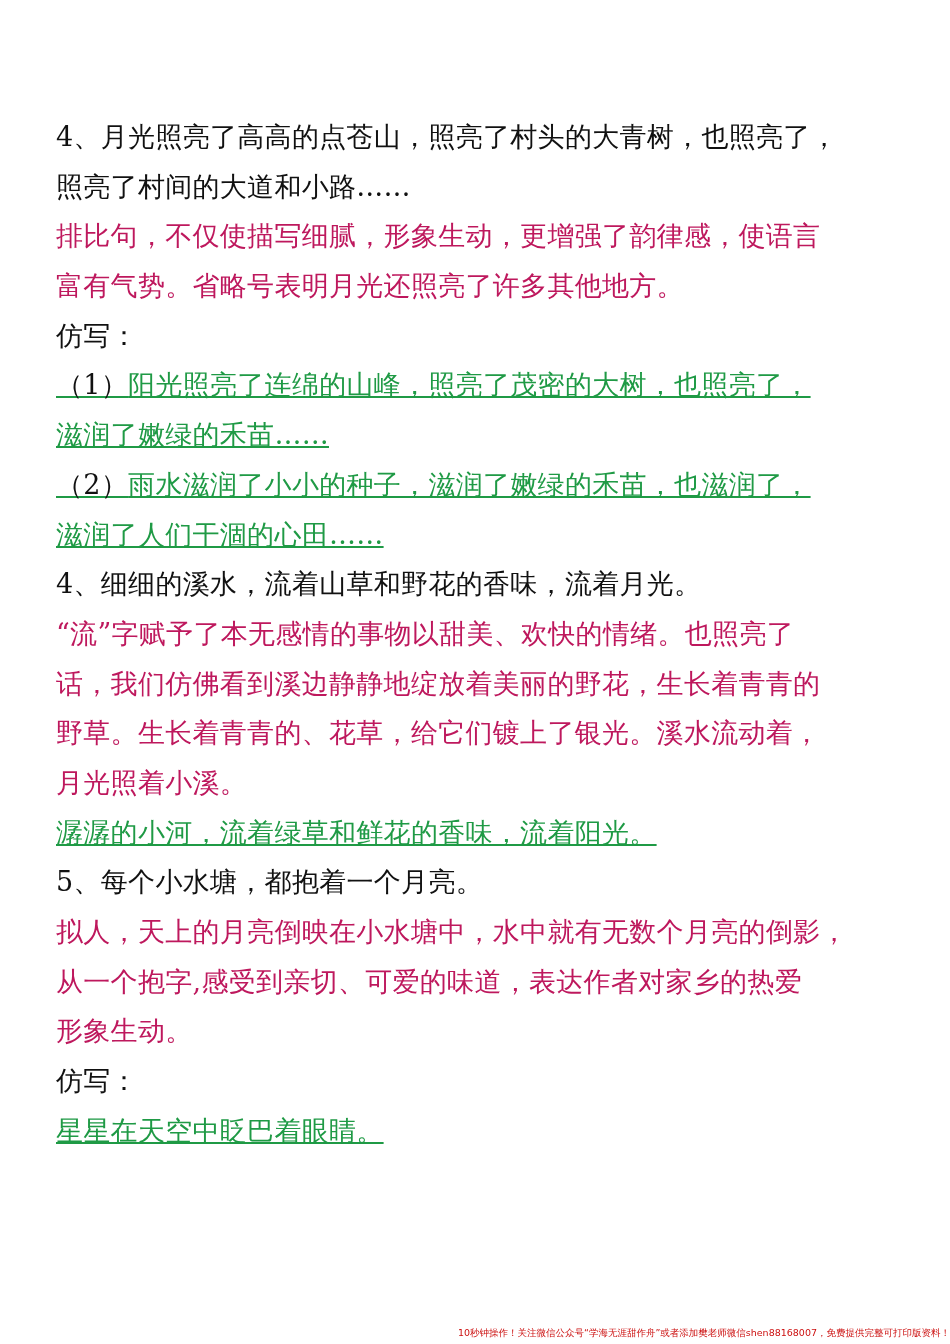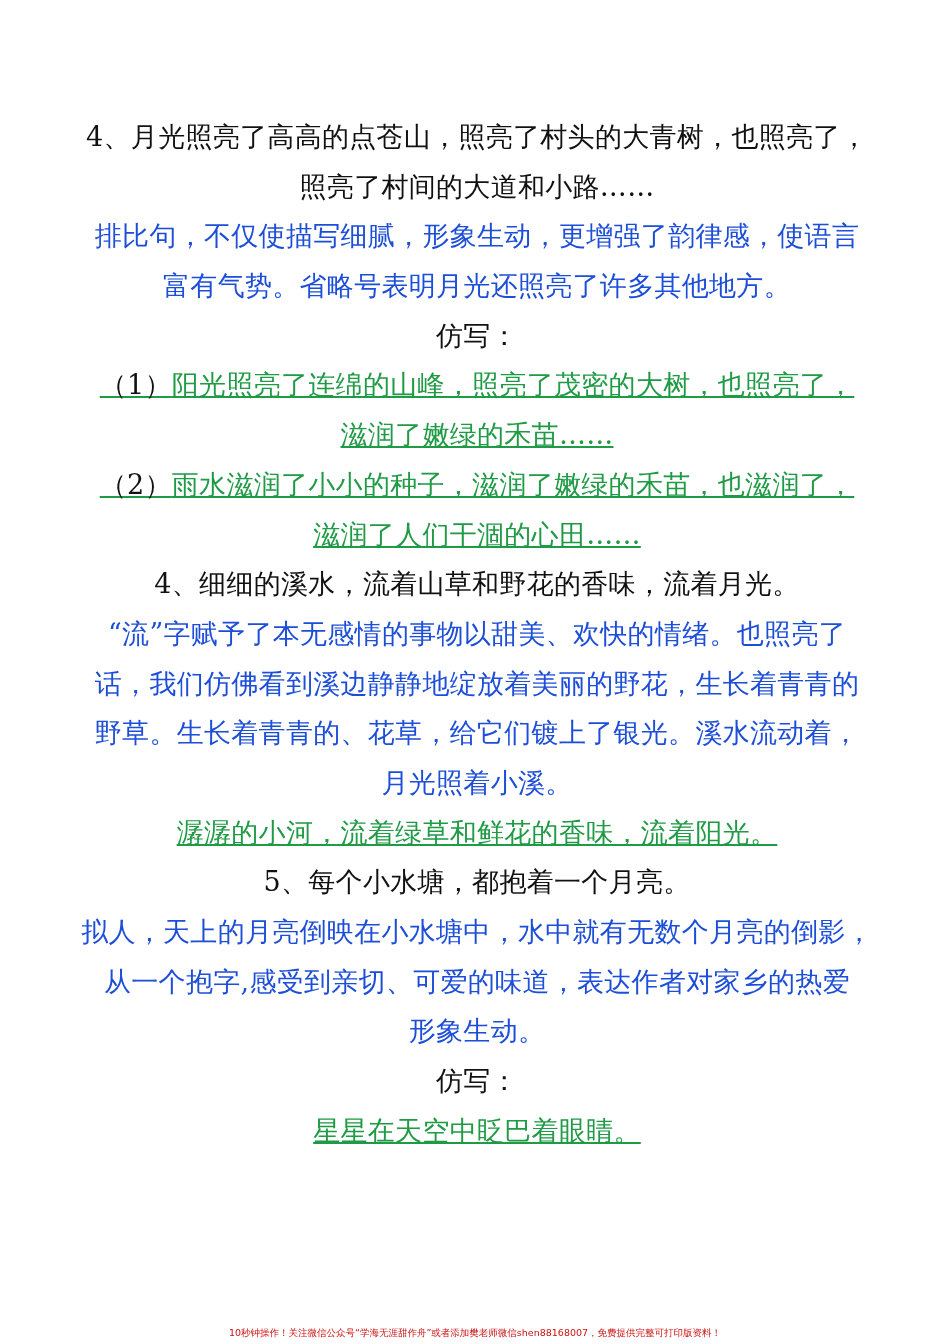--- a/index.html
+++ b/index.html
@@ -1,24 +1,24 @@
 <!DOCTYPE html>
 <html><head>
 <meta charset="utf-8">
 <style>
   html, body { margin: 0; padding: 0; background: #ffffff; }
   body { width: 950px; height: 1344px; position: relative; overflow: hidden;
          font-family: "DejaVu Serif", "Liberation Serif", serif; }
-  .page { position: absolute; left: 72px; top: 112px; width: 810px; text-align: center; }
+  .page { position: absolute; left: 56px; top: 112px; width: 810px; }
   .line { font-size: 27px; line-height: 49.7px; height: 49.7px; white-space: nowrap; letter-spacing: 0.3px; }
   .black { color: #111111; }
-  .red { color: #1d4ed8; }
+  .red { color: #be185d; }
   .green { color: #1f9a45; text-decoration: underline; }
   .num { color: #111111; }
-  .footer { position: absolute; left: 0; right: 0; top: 1327px; text-align: center;
+  .footer { position: absolute; left: 0; right: 0; top: 1327px; text-align: right;
             font-family: "DejaVu Sans", sans-serif; font-size: 9.5px; color: #cc1010; }
 </style>
 </head>
 <body>
 
 <div class="page">
 
   <div class="line black">4、月光照亮了高高的点苍山，照亮了村头的大青树，也照亮了，</div>
   <div class="line black">照亮了村间的大道和小路……</div>
   <div class="line red">排比句，不仅使描写细腻，形象生动，更增强了韵律感，使语言</div>

